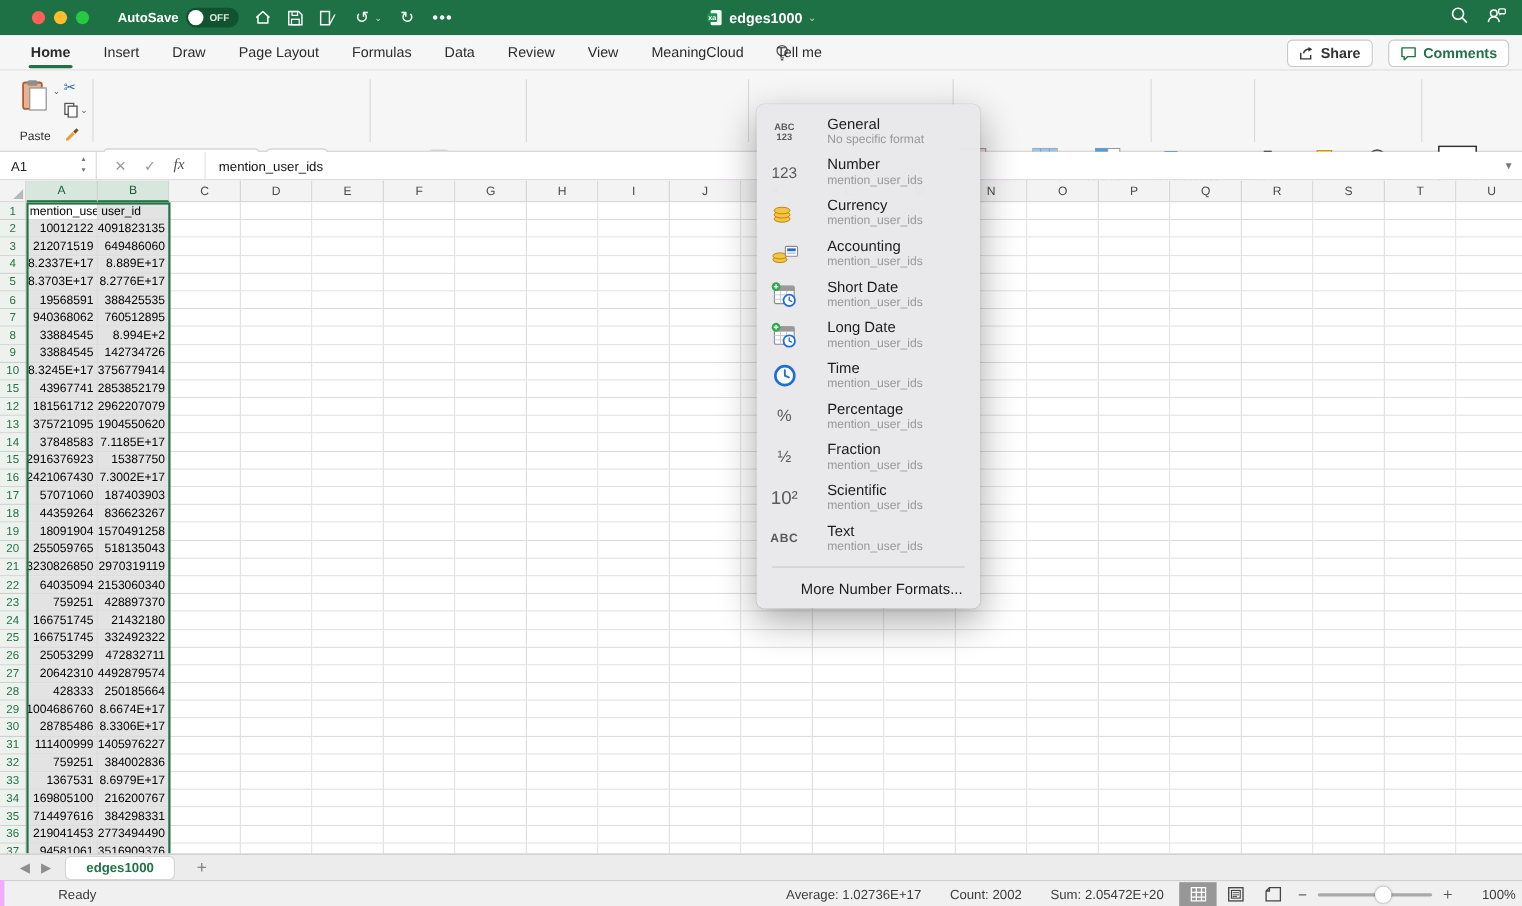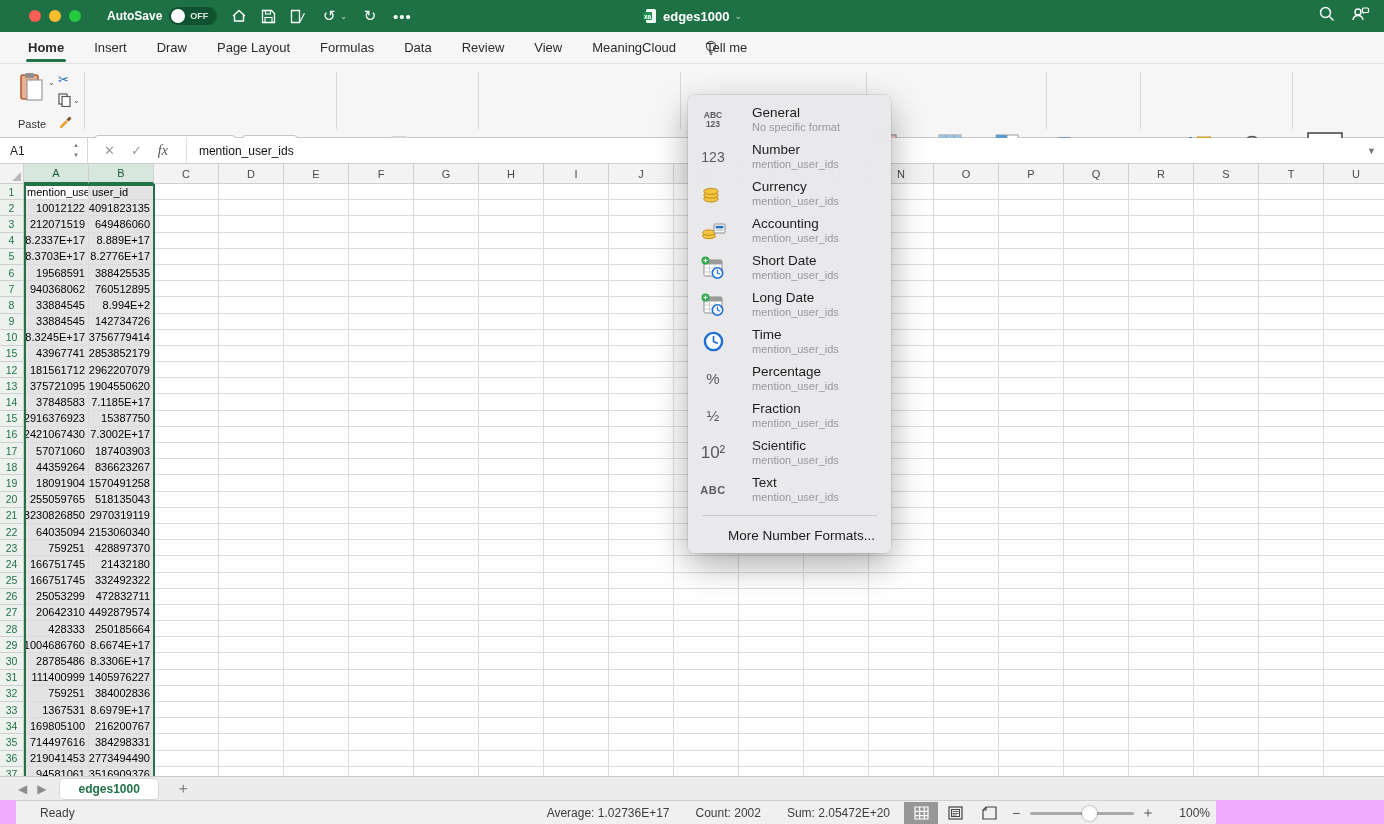--- a/index.html
+++ b/index.html
@@ -120,22 +120,22 @@
   
   #sheetbar { left:0; top:776px; width:1384px; height:24px; background:#ececec;
     border-top:1px solid #c9c9c9; display:flex; align-items:center; }
   .sheet-arrow { font-size:12px; color:#8d8d8d; margin-left:18px; }
   #sheet-tab { margin-left:14px; height:20px; background:#fff; border-radius:4px;
     box-shadow:0 0 0 1px #d6d6d6; display:flex; align-items:center; padding:0 18px;
     font-size:12px; font-weight:bold; color:#217346; }
   #add-sheet { font-size:15px; color:#6f6f6f; margin-left:18px; }
 
   
-  #statusbar { left:16px; top:800px; width:1200px; height:24px; background:#f0f0f0;
-    border-top:1px solid #cfcfcf; display:flex; align-items:center; font-size:12px; color:#3d3d3d; }
+  #statusbar { left:4px; top:800px; width:1380px; height:24px; background:#f0f0f0;
+    border-top:1px solid #cfcfcf; display:flex; align-items:center; font-size:12px; color:#3d3d3d;padding-left:25px; }
   #status-mode { margin-left:24px; }
   #status-right { position:absolute; right:0; top:0; height:24px; display:flex; align-items:center; }
   .stat-text { margin-right:26px; color:#3d3d3d; }
   .view-btn { width:34px; height:23px; display:flex; align-items:center; justify-content:center; }
   .view-btn.sel { background:#979797; }
   #zoom-out, #zoom-in { font-size:14px; color:#555; width:20px; text-align:center; }
   #zoom-slider { width:104px; height:3px; background:#a9a9a9; border-radius:2px; position:relative; margin:0 4px; }
   #zoom-thumb { position:absolute; left:52px; top:-6px; width:15px; height:15px; border-radius:50%;
     background:#fff; box-shadow:0 0 2px rgba(0,0,0,0.5); }
   #zoom-pct { width:52px; text-align:right; margin-right:6px; }
@@ -223,20 +223,36 @@
         <div class="menu-tab">View</div>
         <div class="menu-tab">MeaningCloud</div>
       </div>
     <span class="tellme-bulb">
       <svg width="14" height="16" viewBox="0 0 14 16">
           <circle cx="7" cy="6" r="4.6" stroke="#555" stroke-width="1.2" fill="none"></circle>
           <path d="M5.4 12.6h3.2M5.9 14.3h2.2" stroke="#555" stroke-width="1.2"></path>
         </svg>
     </span>
       <div class="menu-tab" style="margin-left: 6px;">Tell me</div>
+  </div>
+  <div id="tab-actions" class="abs" style="z-index:5;">
+    <div class="pill-btn" id="share-btn">
+      <svg width="14" height="13" viewBox="0 0 14 13">
+          <path d="M1.5 6v5.5h9V8" stroke="#333" stroke-width="1.3" fill="none"></path>
+          <path d="M4 6.5c.5-2.5 2.5-4 6-4" stroke="#333" stroke-width="1.3" fill="none"></path>
+          <path d="M8.5 0.8 12 2.8 8.5 5z" fill="#333"></path>
+        </svg>
+      <span>Share</span>
+    </div>
+    <div class="pill-btn" id="comments-btn">
+      <svg width="15" height="13" viewBox="0 0 15 13">
+          <path d="M1.5 1.5h12v8h-7l-3 3v-3h-2z" stroke="#217346" stroke-width="1.3" fill="none" stroke-linejoin="round"></path>
+        </svg>
+      <span>Comments</span>
+    </div>
   </div>
 
   <div id="ribbon" class="abs">
 
     <div class="abs" id="paste-btn">
       <svg width="26" height="30" viewBox="0 0 26 30">
           <rect x="2" y="3" width="17" height="24" rx="2" stroke="#b15c33" stroke-width="1.6" fill="#e8b290"></rect>
           <rect x="6" y="1" width="9" height="5" rx="1.5" fill="#8f8f8f"></rect>
           <rect x="8" y="8" width="15" height="20" fill="#fff" stroke="#9a9a9a" stroke-width="1.2"></rect>
         </svg>

